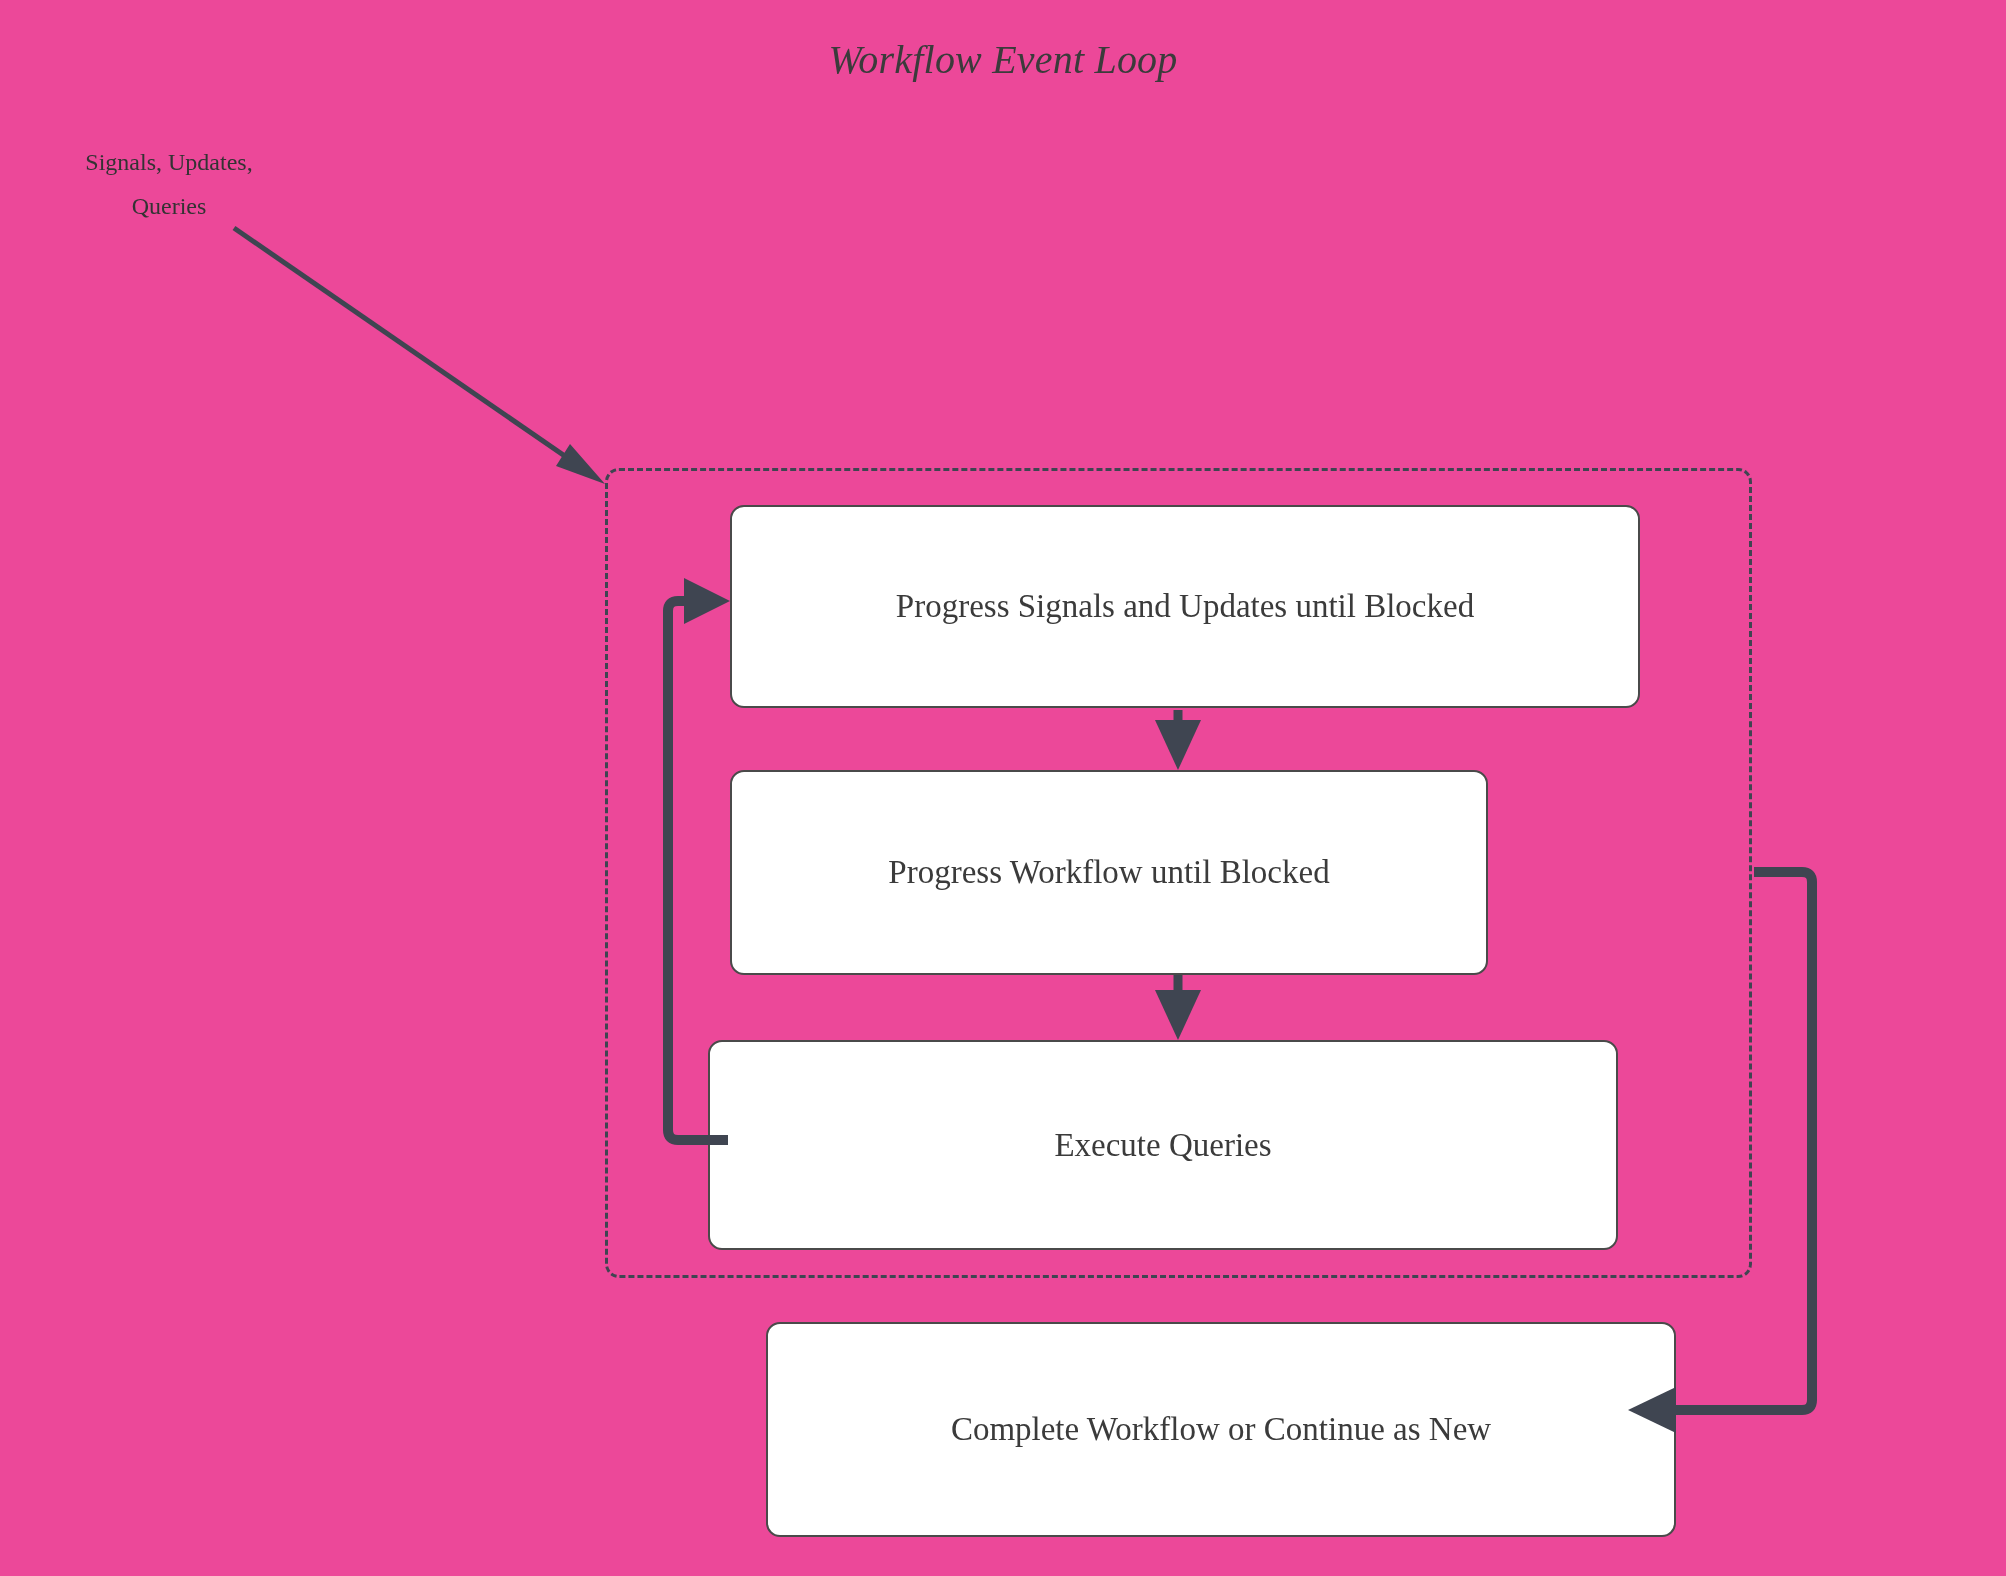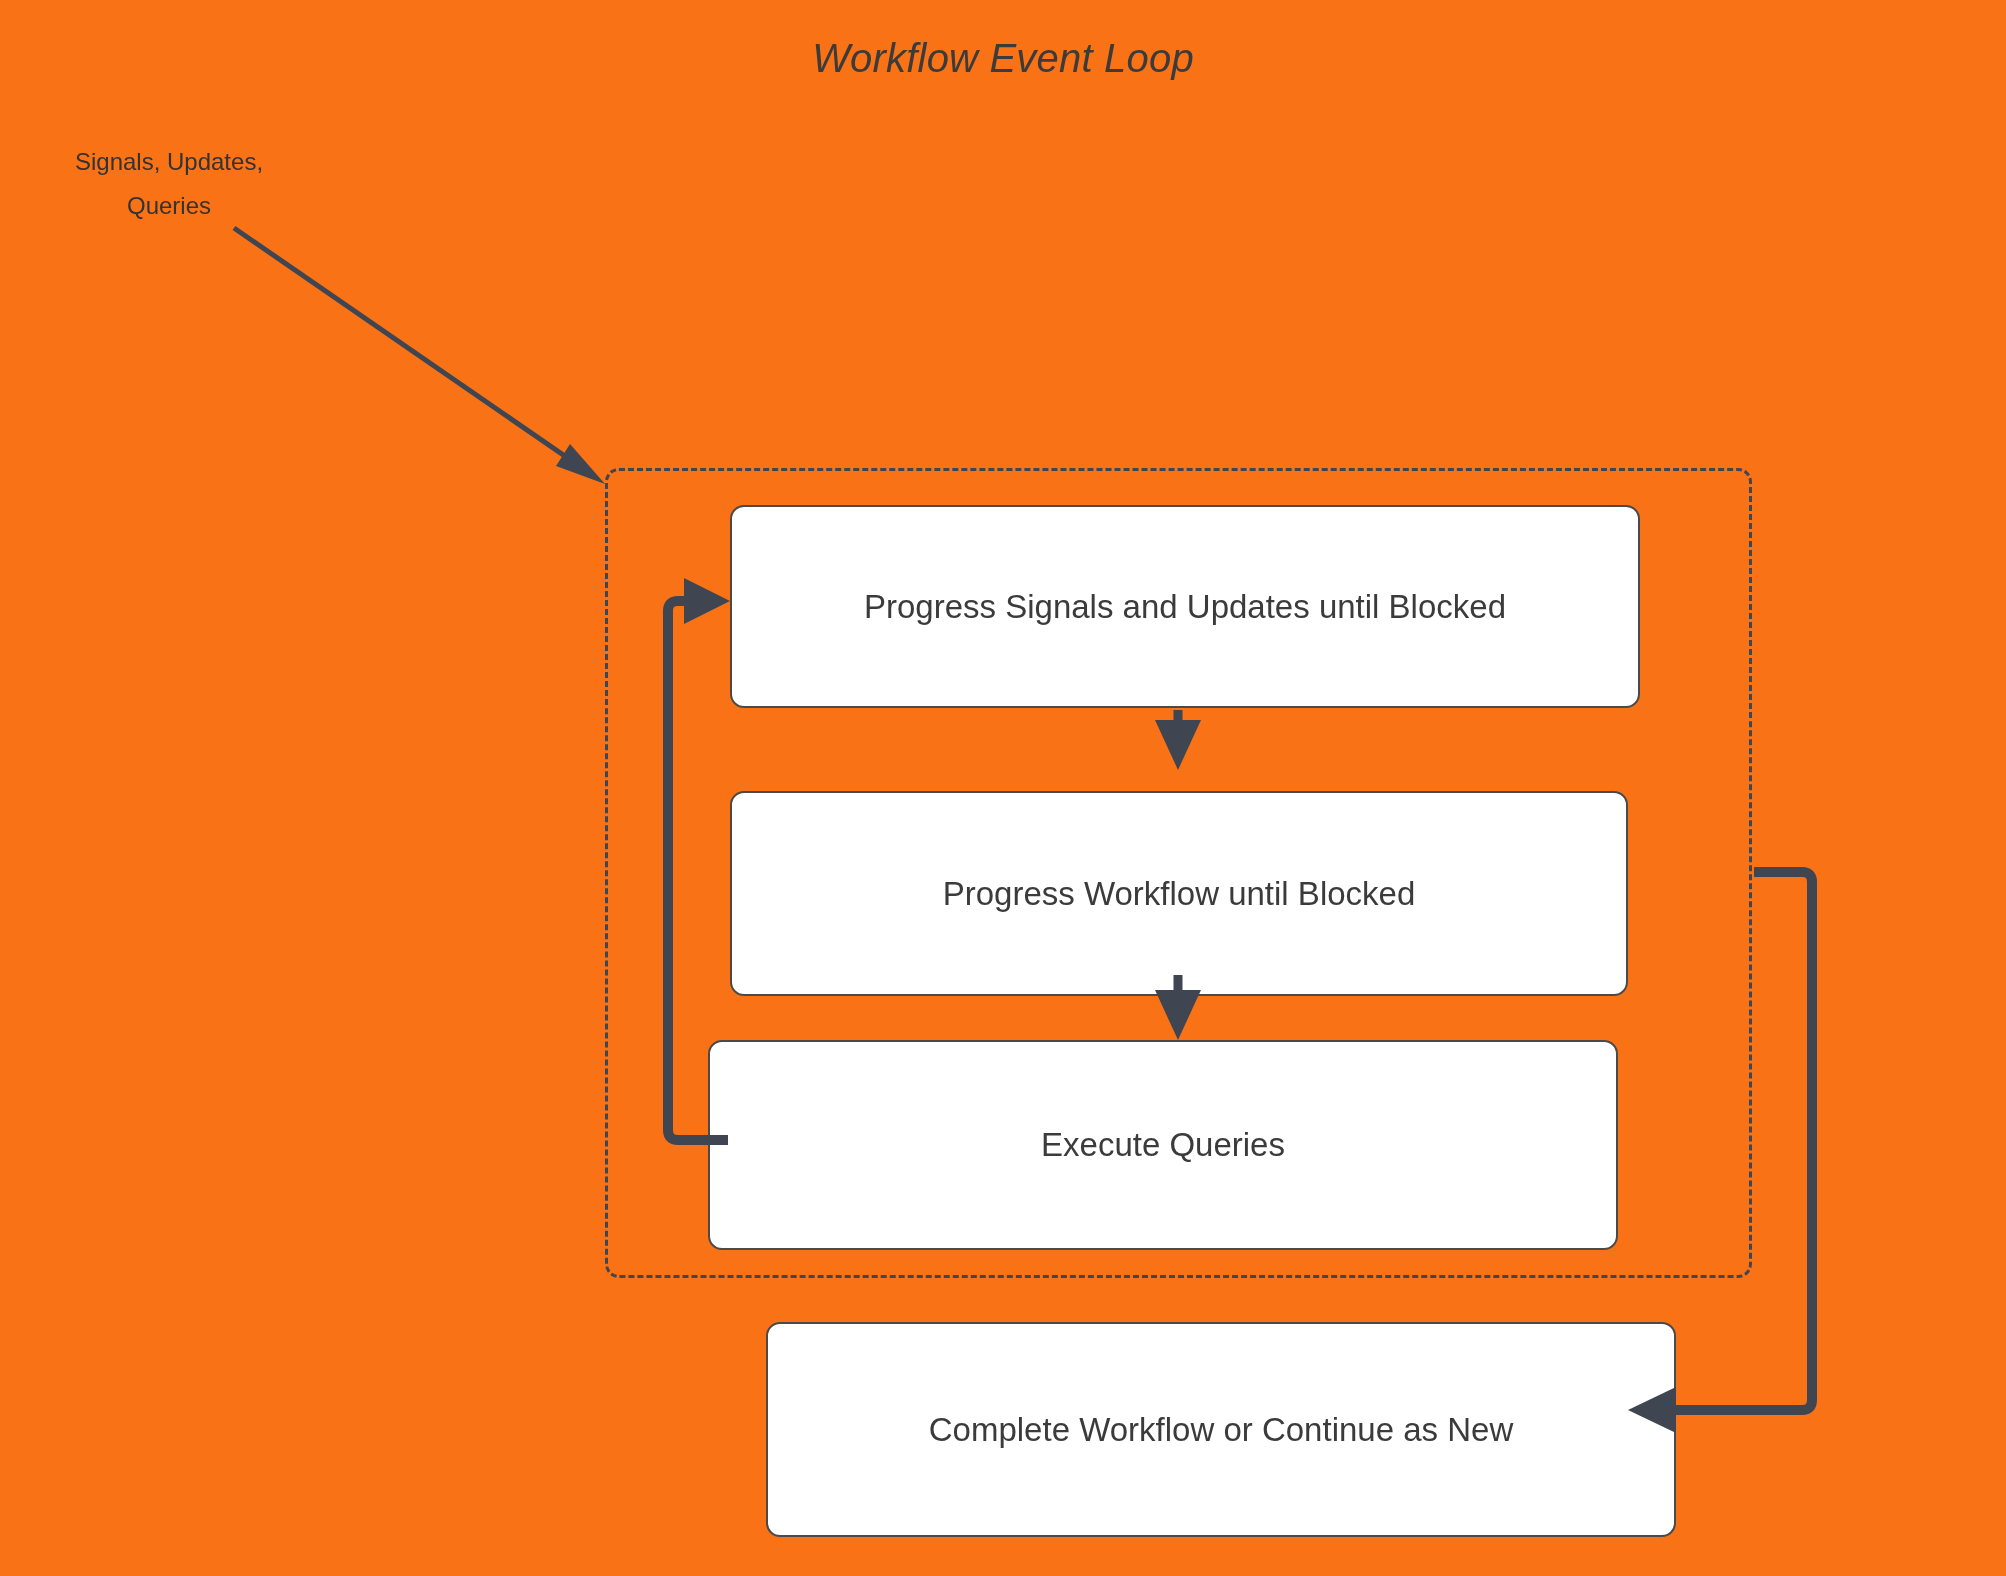--- a/index.html
+++ b/index.html
@@ -7,22 +7,23 @@
     padding: 0;
     background: #ffffff;
   }
   body {
     font-family: "Liberation Sans", sans-serif;
   }
   #canvas {
     position: relative;
     width: 2006px;
     height: 1576px;
-    background: #f97316;
+    background: #ec4899;
     overflow: hidden;
+    font-family: Liberation Serif, serif;
   }
 
   
   #diagram-title {
     position: absolute;
     left: 0;
     top: 36px;
     width: 2006px;
     text-align: center;
     font-style: italic;
@@ -70,21 +71,21 @@
   }
   .node-label {
     font-size: 33px;
     color: #3b3b3b;
     text-align: center;
     padding: 0 18px;
   }
 
   #node-initialize   { left: 730px;  top: 225px;  width: 910px; height: 215px; }
   #node-progress-signals { left: 730px; top: 505px; width: 910px; height: 203px; }
-  #node-progress-workflow { left: 730px; top: 770px; width: 898px; height: 205px; margin-top: 21px; }
+  #node-progress-workflow { left: 730px; top: 770px; width: 758px; height: 205px; }
   #node-execute-queries   { left: 708px; top: 1040px; width: 910px; height: 210px; }
   #node-complete-workflow { left: 730px; top: 1322px; width: 910px; height: 215px; margin-left: 36px; }
 
   
   #connectors {
     position: absolute;
     left: 0;
     top: 0;
     width: 2006px;
     height: 1576px;

